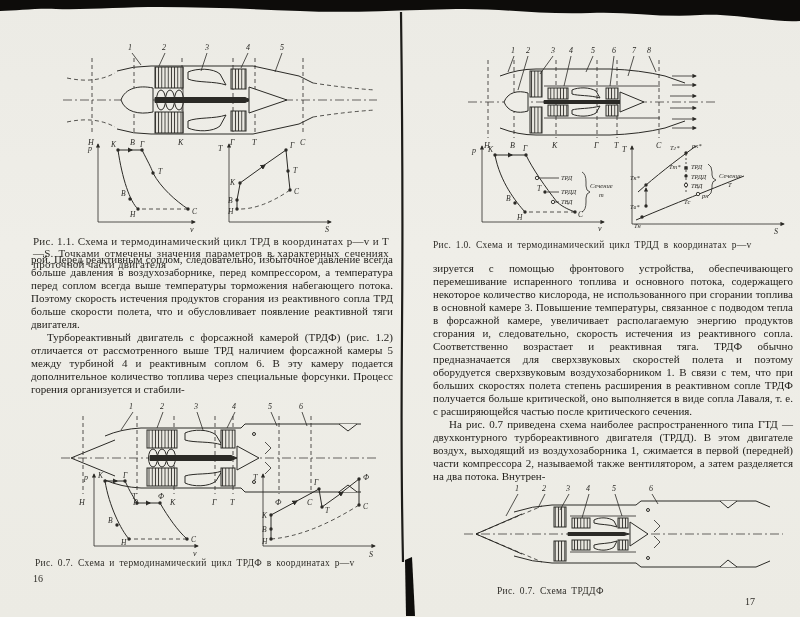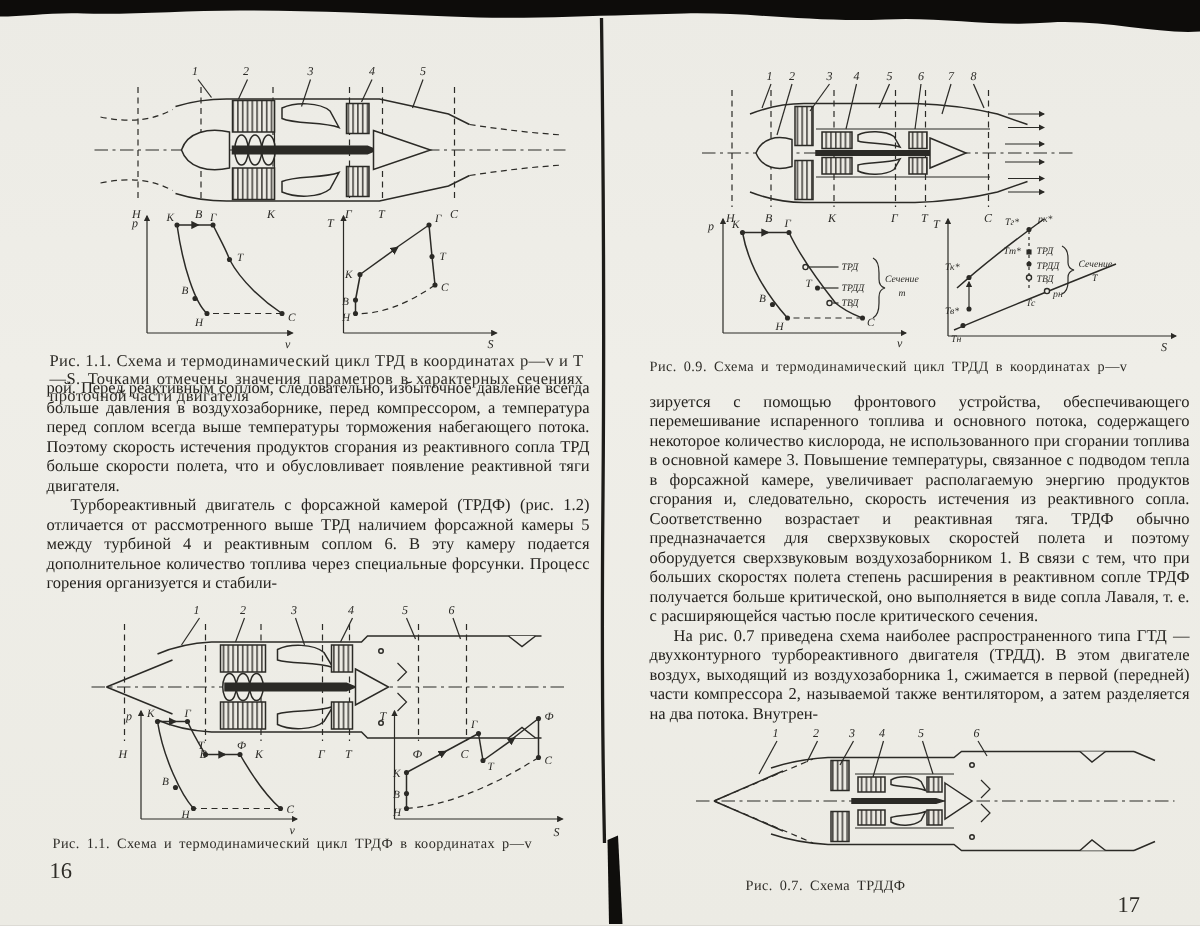--- a/index.html
+++ b/index.html
@@ -4,21 +4,21 @@
 <style>
   html,body{margin:0;padding:0;background:#d8d6d0;}
   .scan{position:relative;width:800px;height:617px;overflow:hidden;
         background:linear-gradient(180deg,#ecebe5 0%,#efeee8 40%,#ecebe4 100%);
         font-family:"Liberation Serif", serif;color:#262420;}
   .abs{position:absolute;}
   .cap{font-size:11px;line-height:11.5px;text-align:justify;letter-spacing:.25px;color:#2e2c27;}
   .cap1{font-size:9.5px;letter-spacing:.3px;word-spacing:2px;color:#2e2c27;white-space:nowrap;}
   .bt{margin:0;font-size:11px;line-height:13px;text-align:justify;color:#24221e;}
   .ind{text-indent:16px;}
-  .pgnum{font-size:15px;color:#2e2c27;}
+  .pgnum{font-size:10px;color:#2e2c27;}
   svg{overflow:visible;}
   svg .lab{font-family:"Liberation Serif",serif;font-style:italic;fill:#2b2a26;}
   svg .s8{font-size:8px;} svg .s75{font-size:7.5px;} svg .s65{font-size:6.5px;}
   .ln{stroke:#2b2a26;fill:none;stroke-width:1;}
   .thin{stroke-width:.8;}
   .dash{stroke-dasharray:4 3;stroke-width:.8;}
   .cdash{stroke-dasharray:9 3 2 3;stroke-width:.7;}
   .paper{fill:#eeede7;}
 </style>
 </head>
@@ -274,21 +274,21 @@
       <text class="lab s8" x="124" y="89">S</text>
       <text class="lab s75" x="17" y="76">Н</text>
       <text class="lab s75" x="17" y="64">В</text>
       <text class="lab s75" x="17" y="50">К</text>
       <text class="lab s75" x="69" y="17">Г</text>
       <text class="lab s75" x="80" y="45">Т</text>
       <text class="lab s75" x="118" y="12">Ф</text>
       <text class="lab s75" x="118" y="41">С</text>
     </svg>
 
-    <div class="abs cap1" style="left:35px;top:558px">Рис. 1.1. Схема и термодинамический цикл ТРДФ в координатах p—v</div>
+    <div class="abs cap1" style="left:35px;top:558px">Рис. 0.7. Схема и термодинамический цикл ТРДФ в координатах p—v</div>
     <div class="abs pgnum" style="left:33px;top:573px">16</div>
   </div>
 
   <div class="abs" style="left:400px;top:0;width:400px;height:617px">
 
     <svg class="abs" style="left:60px;top:40px" width="330" height="112">
       <g class="ln">
         <line class="dash" x1="28" y1="20" x2="28" y2="98"></line>
           <line class="dash" x1="54" y1="20" x2="54" y2="98"></line>
         <line class="dash" x1="96" y1="20" x2="96" y2="98"></line>
@@ -411,21 +411,21 @@
       <text class="lab s65" x="57" y="31">Тт*</text>
       <text class="lab s65" x="72" y="66">Тс</text>
       <text class="lab s65" x="90" y="60">рн</text>
       <text class="lab s65" x="79" y="31">ТРД</text>
       <text class="lab s65" x="79" y="41">ТРДД</text>
       <text class="lab s65" x="79" y="50">ТВД</text>
       <text class="lab s65" x="107" y="40">Сечение</text>
       <text class="lab s65" x="116" y="49">Т</text>
     </svg>
 
-    <div class="abs cap1" style="left:33px;top:240px">Рис. 0.9. Схема и термодинамический цикл ТРДД в координатах p—v</div>
+    <div class="abs cap1" style="left:33px;top:240px">Рис. 1.0. Схема и термодинамический цикл ТРДД в координатах p—v</div>
 
     <div class="abs" style="left:33px;top:262px;width:360px">
       <p class="bt">зируется с помощью фронтового устройства, обеспечивающего перемешивание испаренного топлива и основного потока, содержащего некоторое количество кислорода, не использованного при сгорании топлива в основной камере 3. Повышение температуры, связанное с подводом тепла в форсажной камере, увеличивает располагаемую энергию продуктов сгорания и, следовательно, скорость истечения из реактивного сопла. Соответственно возрастает и реактивная тяга. ТРДФ обычно предназначается для сверхзвуковых скоростей полета и поэтому оборудуется сверхзвуковым воздухозаборником 1. В связи с тем, что при больших скоростях полета степень расширения в реактивном сопле ТРДФ получается больше критической, оно выполняется в виде сопла Лаваля, т. е. с расширяющейся частью после критического сечения.</p>
       <p class="bt ind">На рис. 0.7 приведена схема наиболее распространенного типа ГТД — двухконтурного турбореактивного двигателя (ТРДД). В этом двигателе воздух, выходящий из воздухозаборника 1, сжимается в первой (передней) части компрессора 2, называемой также вентилятором, а затем разделяется на два потока. Внутрен-</p>
     </div>
 
     <svg class="abs" style="left:58px;top:480px" width="335" height="100">
       <g class="ln">
         <line class="cdash" x1="6" y1="54" x2="325" y2="54"></line>
         <path d="M18,54 L64,34"></path>

